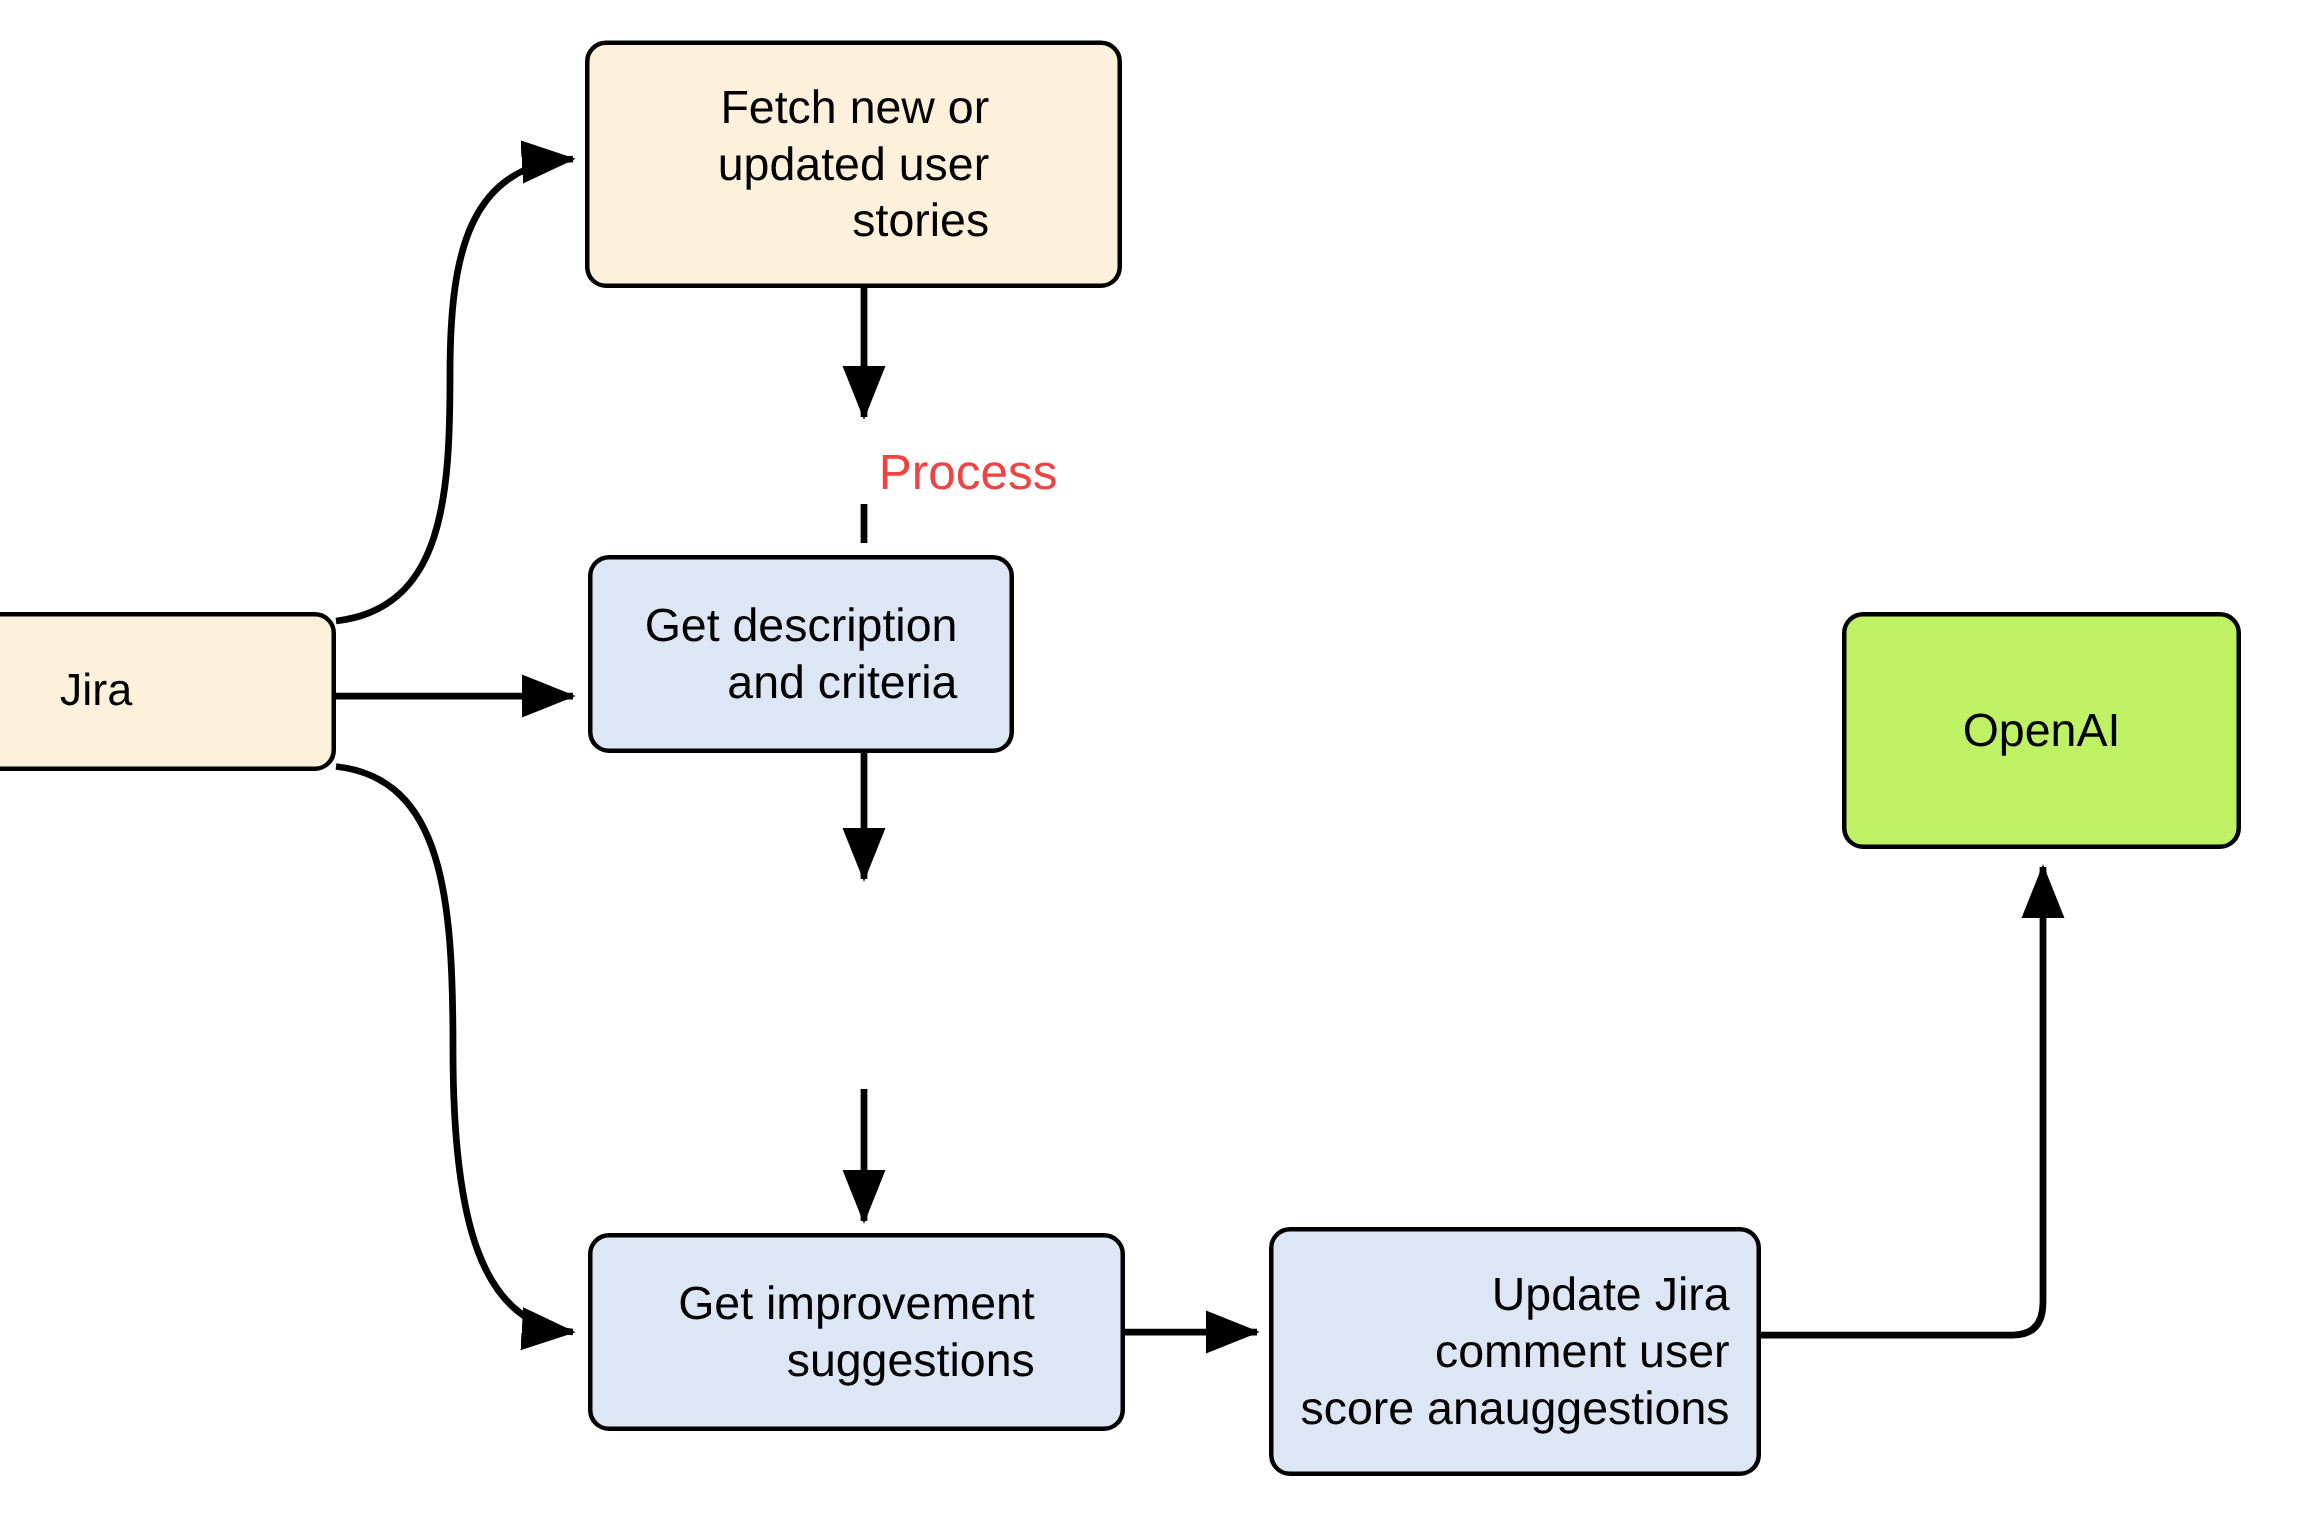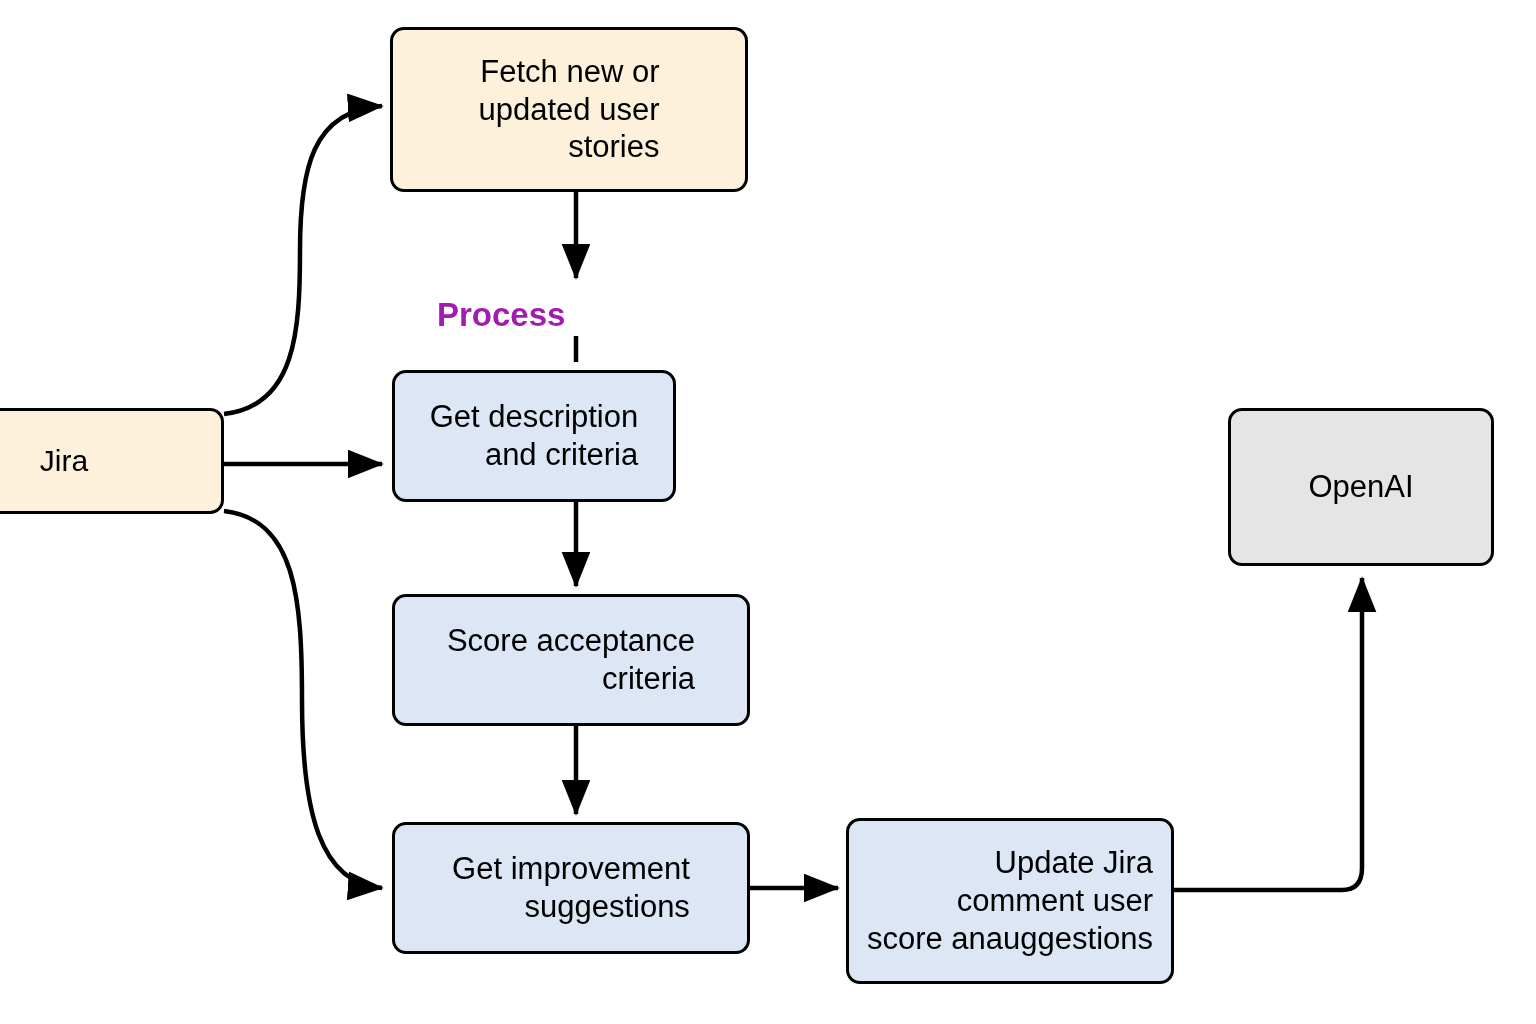--- a/index.html
+++ b/index.html
@@ -47,27 +47,27 @@
     display: block;
     white-space: pre-line;
   }
   .node-source {
     background: #fdf1dc;
   }
   .node-process {
     background: #dce6f5;
   }
   .node-service {
-    background: #e5e5e5;
+    background: #bef264;
   }
   .free-label {
     position: absolute;
-    color: #a21caf;
-    font-weight: bold;
-    text-align: left;
+    color: #ef4444;
+    font-weight: normal;
+    text-align: right;
     white-space: nowrap;
   }
 
   
   #node-jira        { left: -96px;  top: 408px; width: 320px; height: 106px; font-size: 30px; }
   #node-fetch       { left: 390px;  top: 27px;  width: 358px; height: 165px; font-size: 31px; }
   #node-get-desc    { left: 392px;  top: 370px; width: 284px; height: 132px; font-size: 31px; }
   #node-score       { left: 392px;  top: 594px; width: 358px; height: 132px; font-size: 31px; }
   #node-improve     { left: 392px;  top: 822px; width: 358px; height: 132px; font-size: 31px; }
   #node-update-jira { left: 846px;  top: 818px; width: 328px; height: 166px; font-size: 31px; }
@@ -115,24 +115,20 @@
 stories</span>
   </div>
 
   <div class="free-label" id="label-process">Process</div>
 
   <div class="node node-process" id="node-get-desc">
     <span class="node-label">Get description
 and criteria</span>
   </div>
 
-  <div class="node node-process" id="node-score">
-    <span class="node-label">Score acceptance
-criteria</span>
-  </div>
 
   <div class="node node-process" id="node-improve">
     <span class="node-label">Get improvement
 suggestions</span>
   </div>
 
   <div class="node node-process" id="node-update-jira">
     <span class="node-label">Update Jira
 comment user
 score anauggestions</span>

